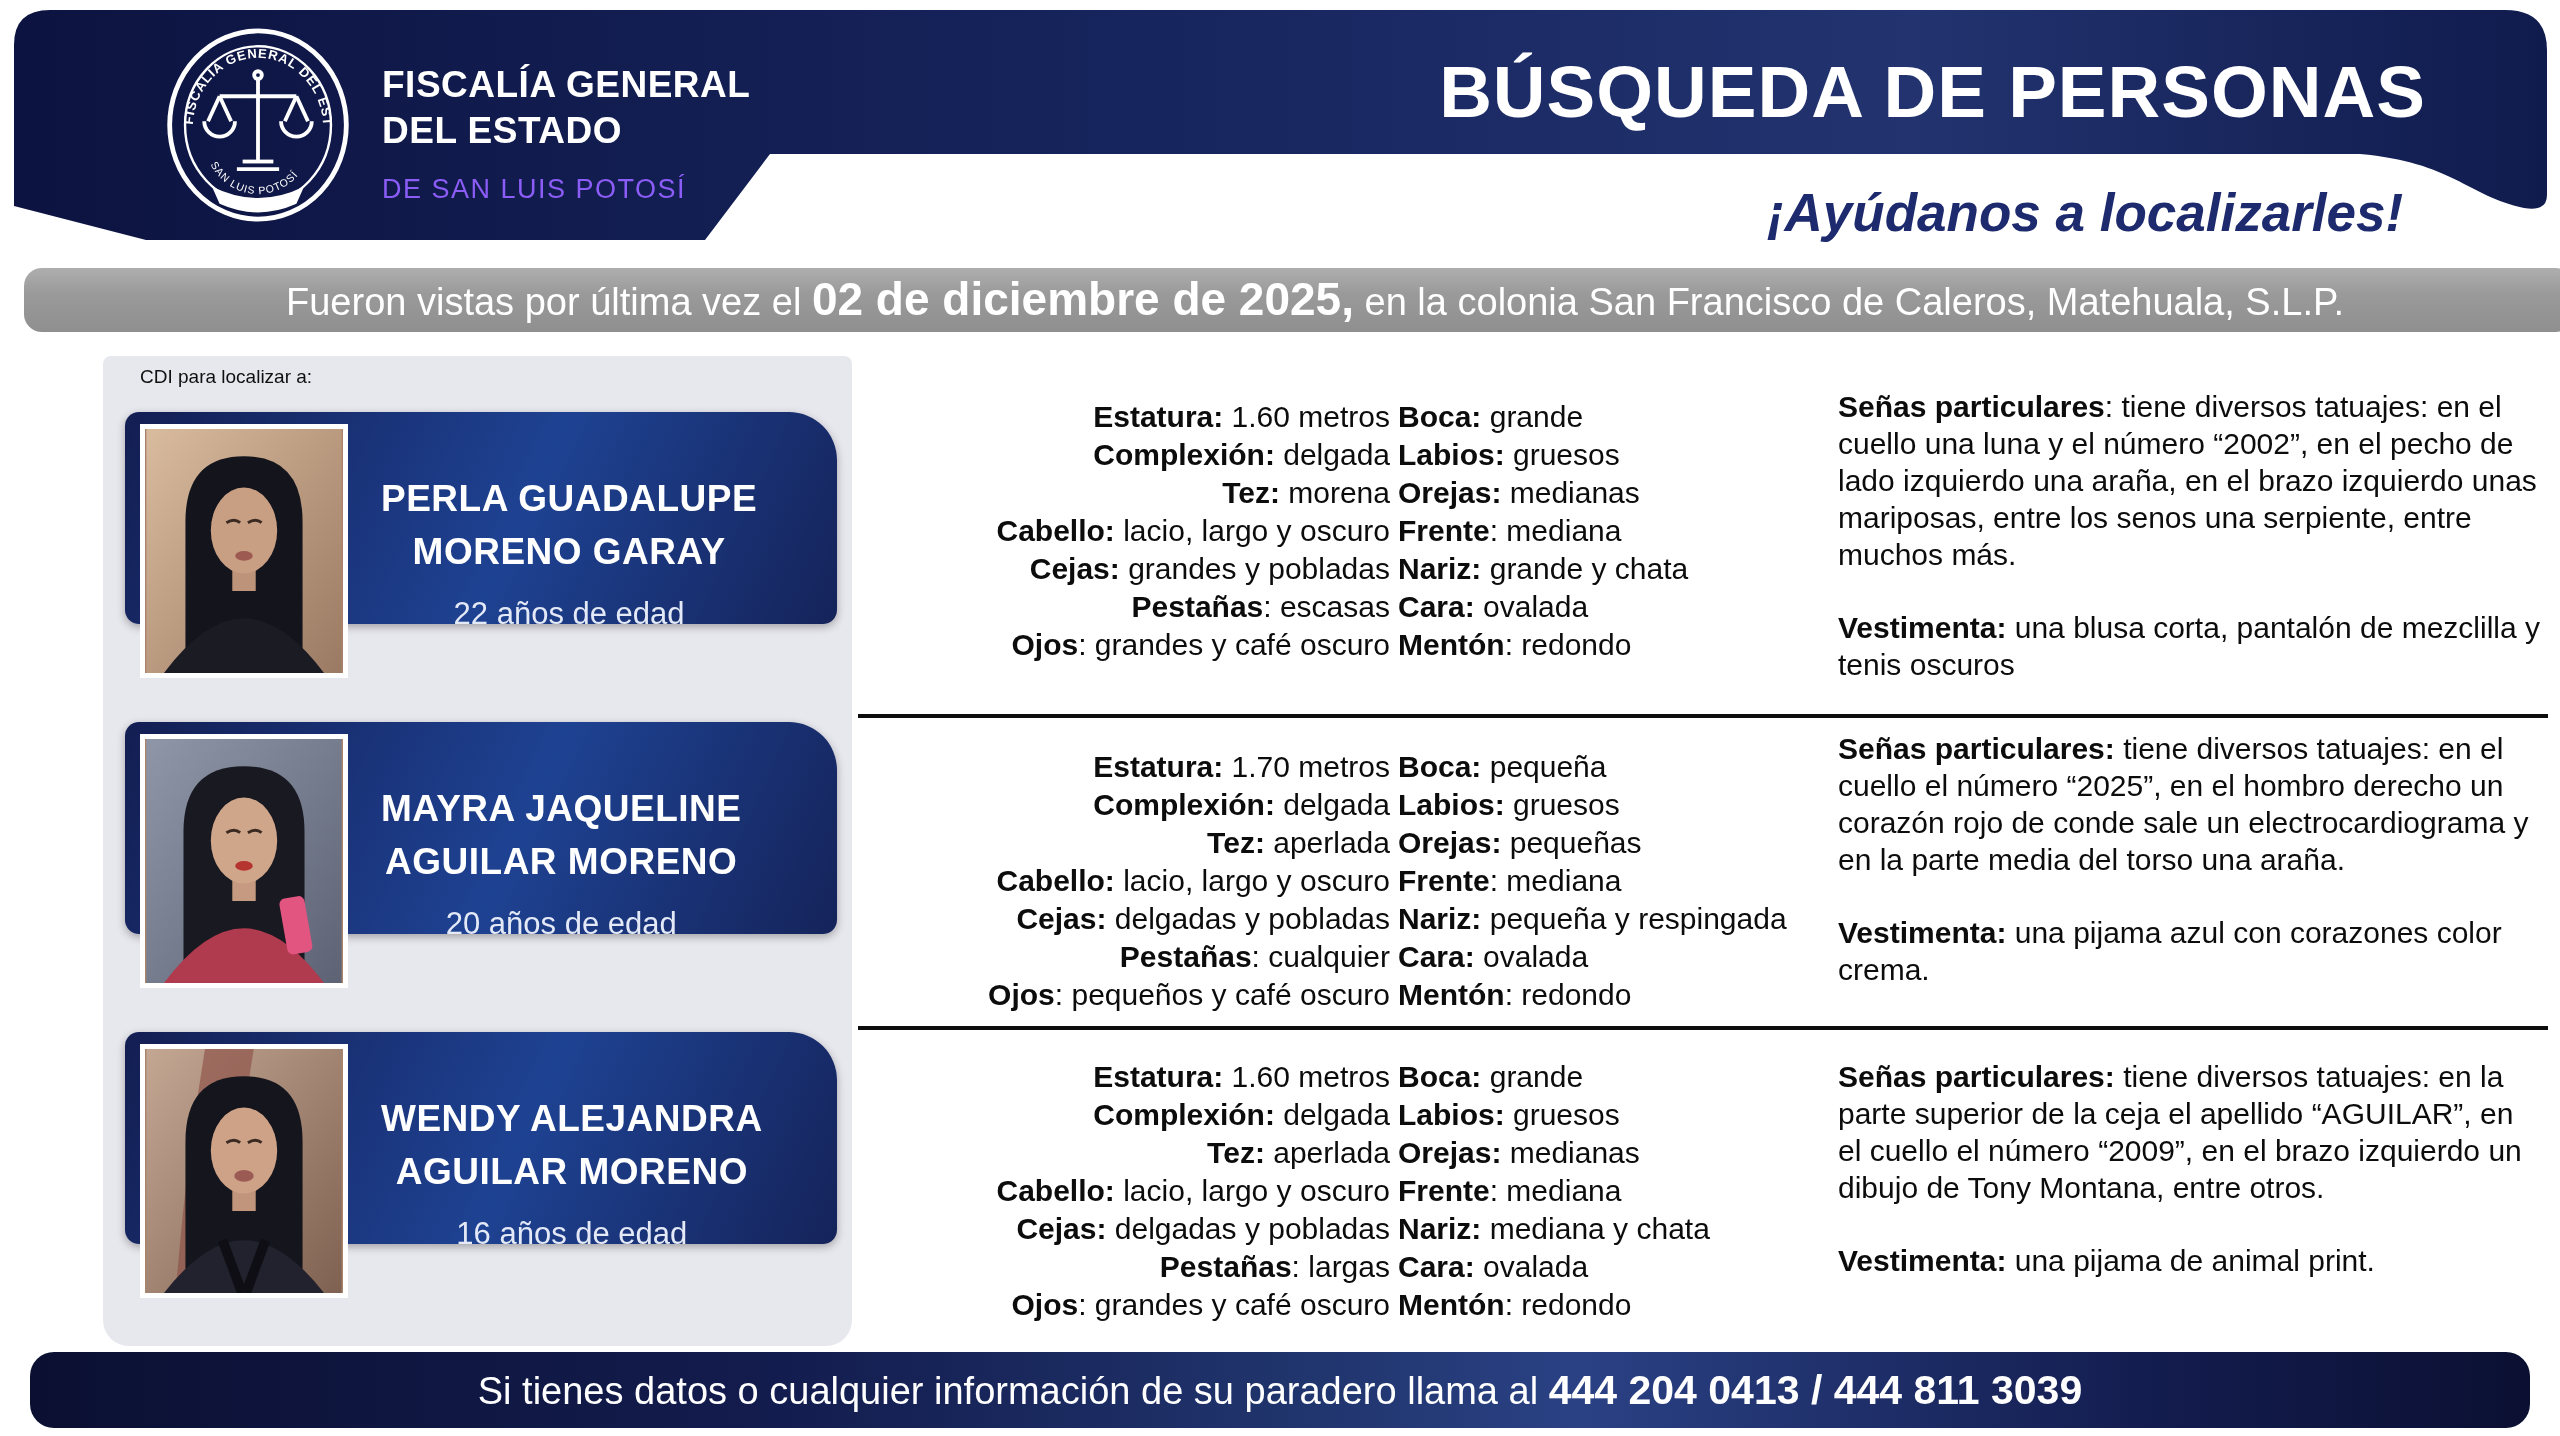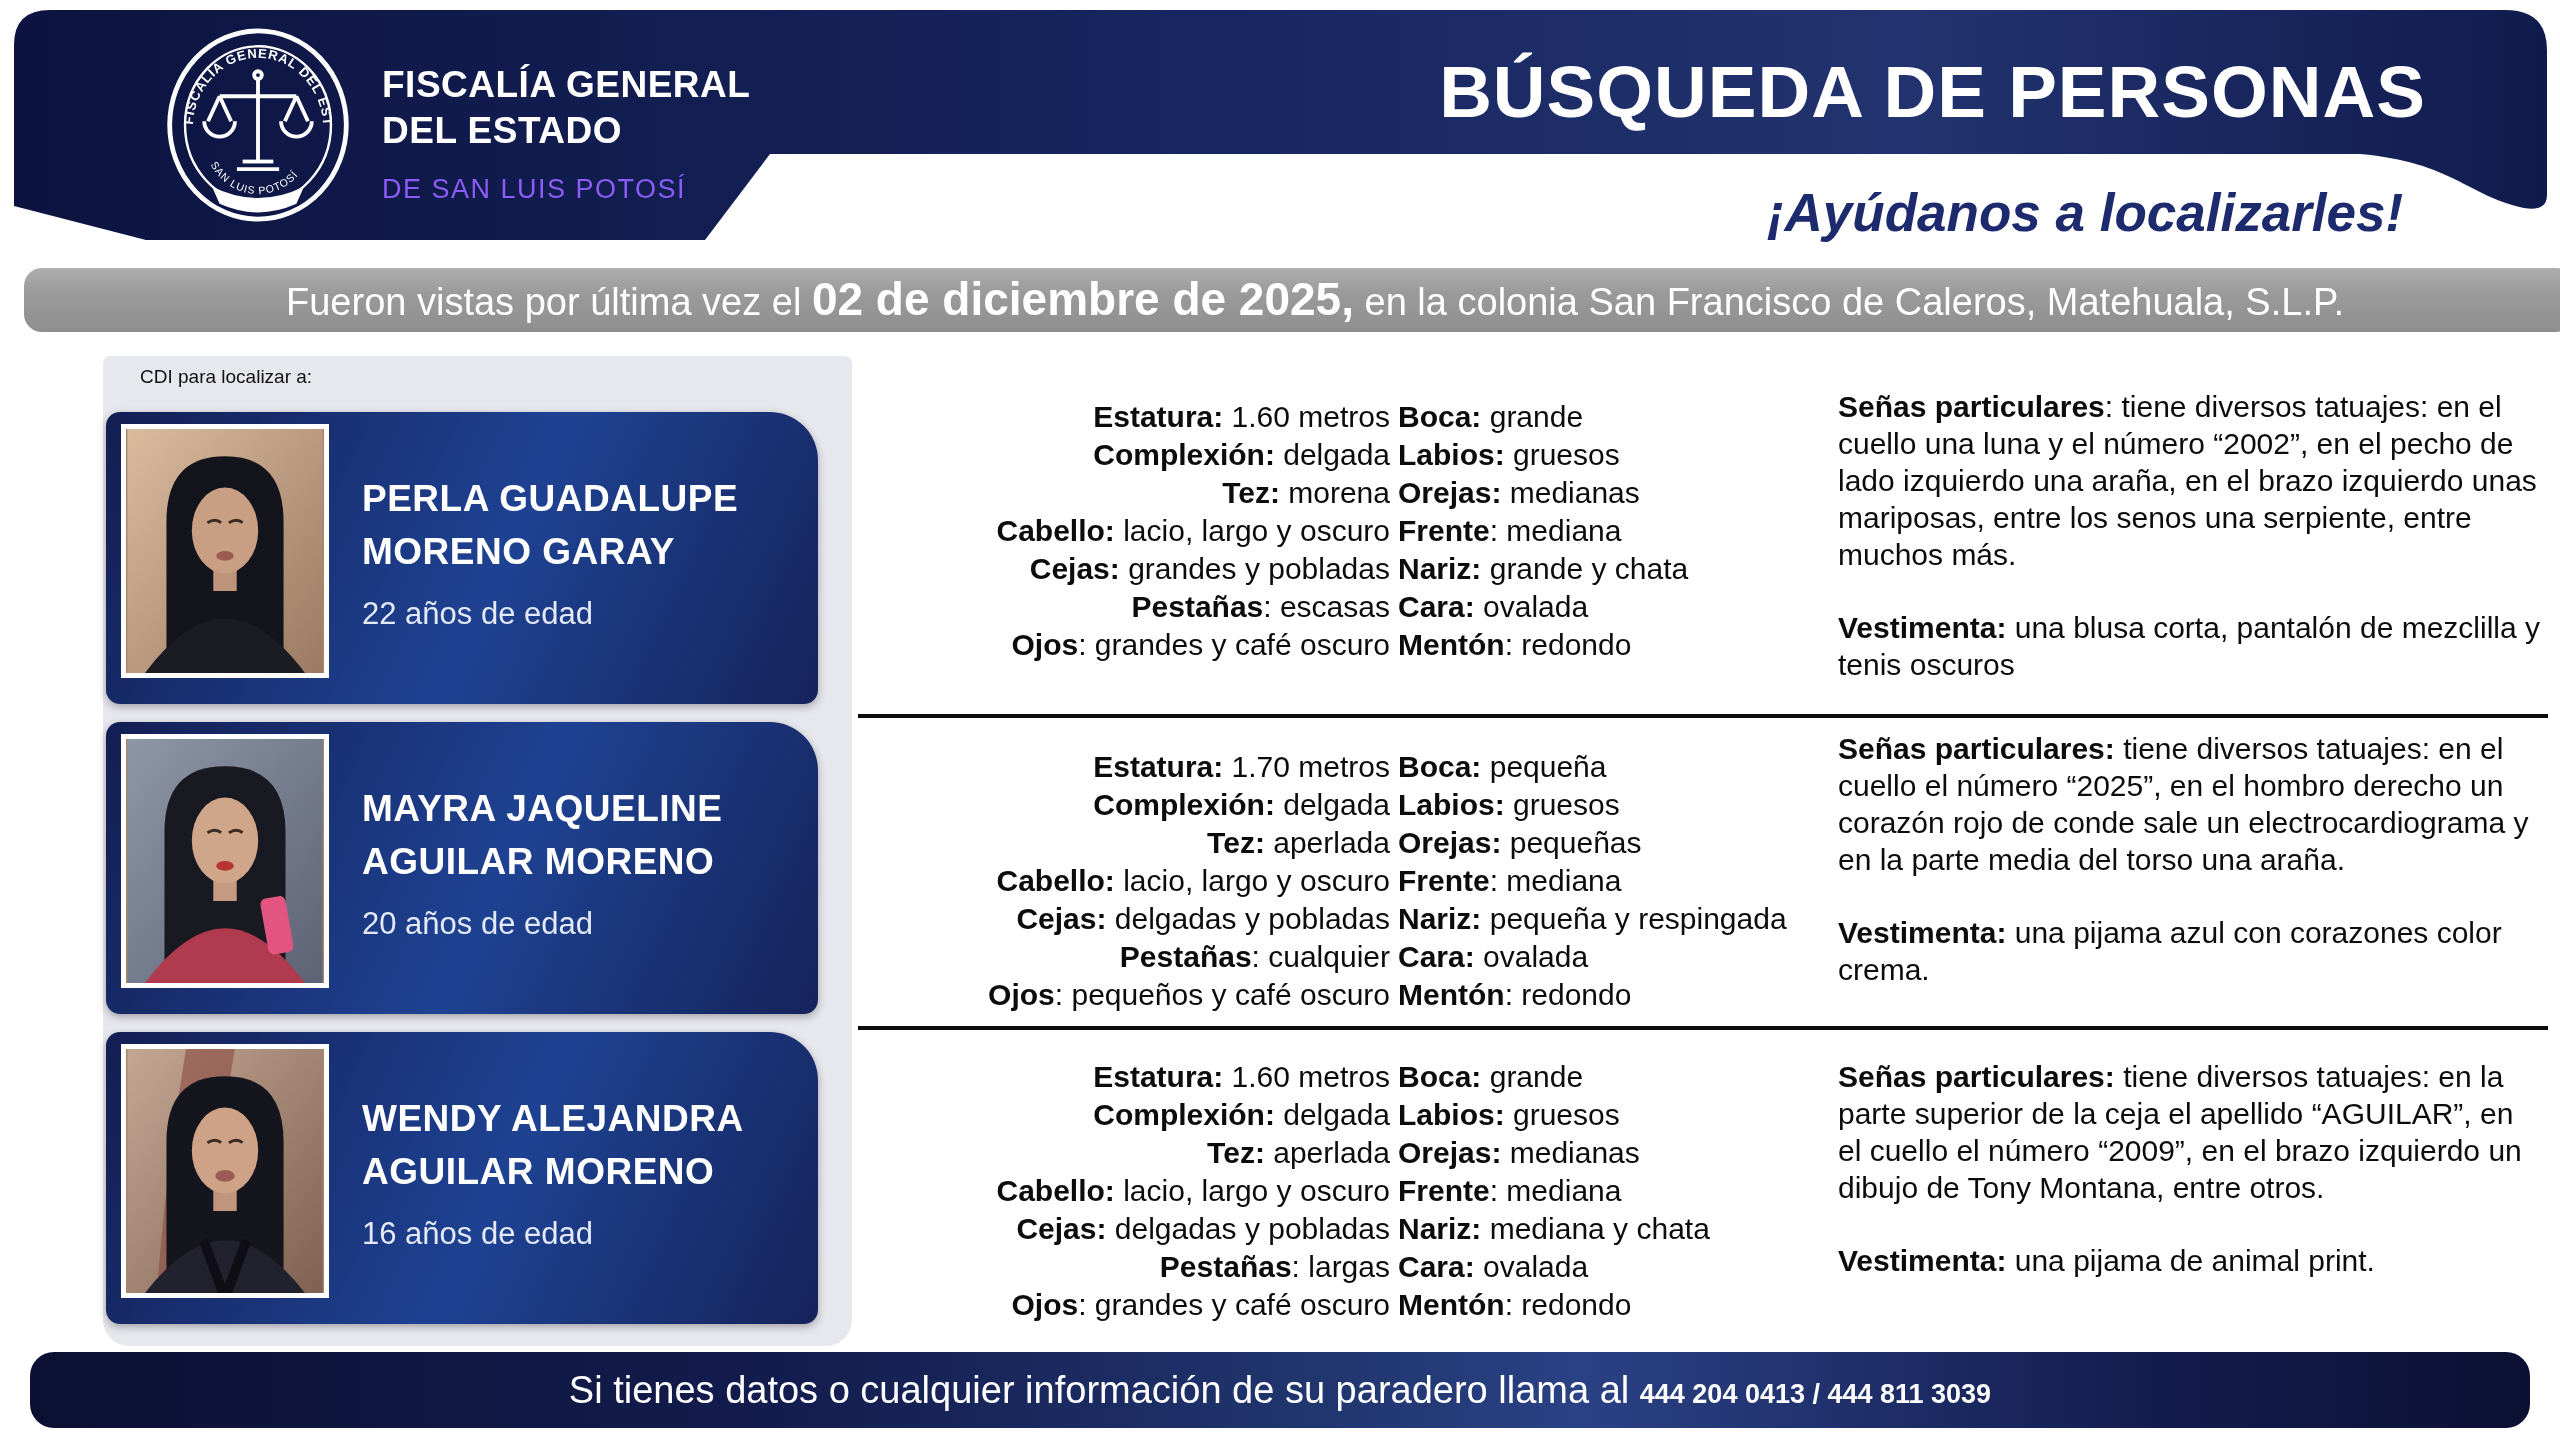--- a/index.html
+++ b/index.html
@@ -21,24 +21,24 @@
   .banner{position:absolute;left:24px;top:268px;width:2518px;height:64px;border-radius:18px;
           background:linear-gradient(180deg,#aeaeae 0%,#9a9a9a 40%,#8f8f8f 100%);
           display:flex;align-items:center;justify-content:center;color:#ffffff;padding-left:32px;}
   .banner-text{font-size:38px;line-height:64px;white-space:nowrap;}
   .banner-text .date{font-size:46px;font-weight:bold;}
 
   
   .left-panel{position:absolute;left:103px;top:356px;width:749px;height:990px;
               background:#e7e7ee;border-radius:8px 8px 26px 26px;}
   .caption{position:absolute;left:140px;top:366px;font-size:19px;color:#101010;}
-  .card{position:absolute;left:106px;width:712px;height:292px;
+  .card{position:absolute;left:125px;width:712px;height:212px;
         border-radius:14px 48px 14px 14px;
         background:linear-gradient(115deg,#131e52 0%,#1b3780 38%,#1e4292 55%,#15235a 100%);
-        box-shadow:0 3px 8px rgba(0,0,0,0.3);}
+        box-shadow:0 3px 8px rgba(0,0,0,0.3);text-align:center;}
   .card.c1{top:412px;} .card.c2{top:722px;} .card.c3{top:1032px;}
   .photo{position:absolute;left:15px;top:12px;width:198px;height:244px;border:5px solid #ffffff;
          background:#a8846c;overflow:hidden;}
   .photo svg{display:block;width:100%;height:100%;}
   .pname{position:absolute;left:256px;top:60px;color:#ffffff;}
   .pname .n{font-size:37px;font-weight:bold;line-height:53px;letter-spacing:0.5px;white-space:nowrap;}
   .pname .age{font-size:31px;font-weight:normal;color:#e3e9f6;margin-top:18px;}
 
   
   .dcol{position:absolute;font-size:30px;line-height:38px;color:#0c0c0c;white-space:nowrap;}
@@ -54,21 +54,21 @@
   .r3{top:1058px;} .r3s{top:1058px;}
 
   .divider{position:absolute;left:858px;width:1690px;height:4px;background:#0d0d0d;}
   .div1{top:714px;} .div2{top:1026px;}
 
   
   .footer{position:absolute;left:30px;top:1352px;width:2500px;height:76px;border-radius:24px;
           background:linear-gradient(90deg,#0b1032 0%,#131c4e 30%,#21366f 52%,#2a4184 62%,#131c4e 85%,#0b1032 100%);
           display:flex;align-items:center;justify-content:center;color:#ffffff;}
   .footer-text{font-size:38px;white-space:nowrap;}
-  .footer-text .phones{font-size:27px;font-weight:bold;}
+  .footer-text .phones{font-size:41px;font-weight:bold;}
 </style>
 </head>
 <body>
 
 <div class="poster">
 
   <svg class="header-svg" width="2560" height="250" viewBox="0 0 2560 250">
     <defs>
       <linearGradient id="hg" x1="0" y1="0" x2="1" y2="0">
         <stop offset="0" stop-color="#0c1340"></stop>

